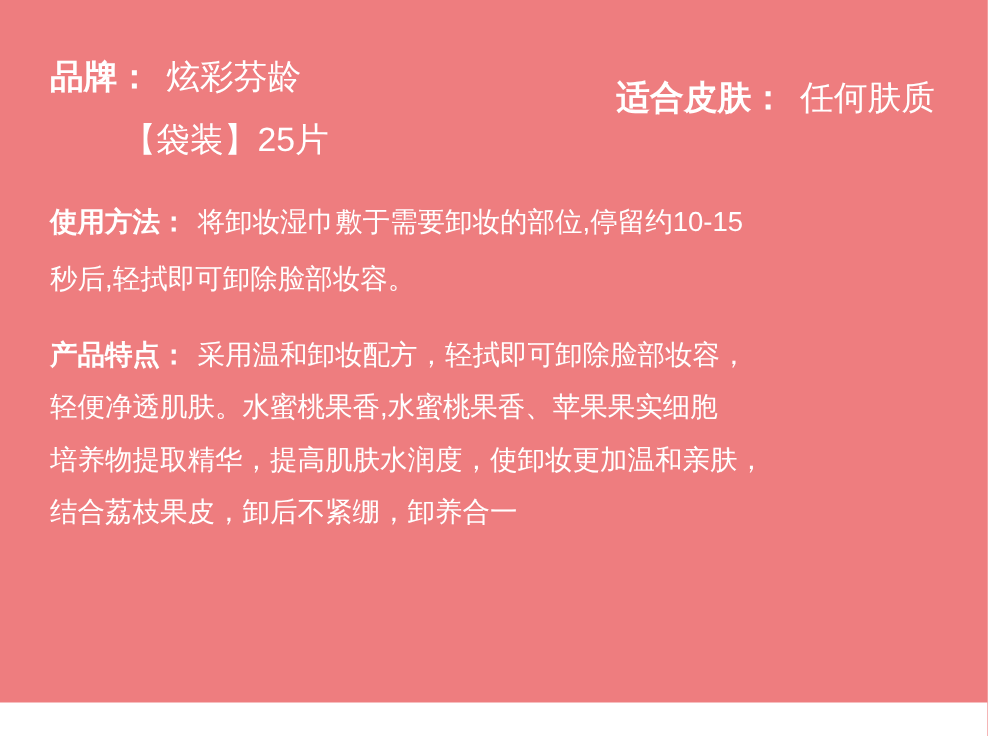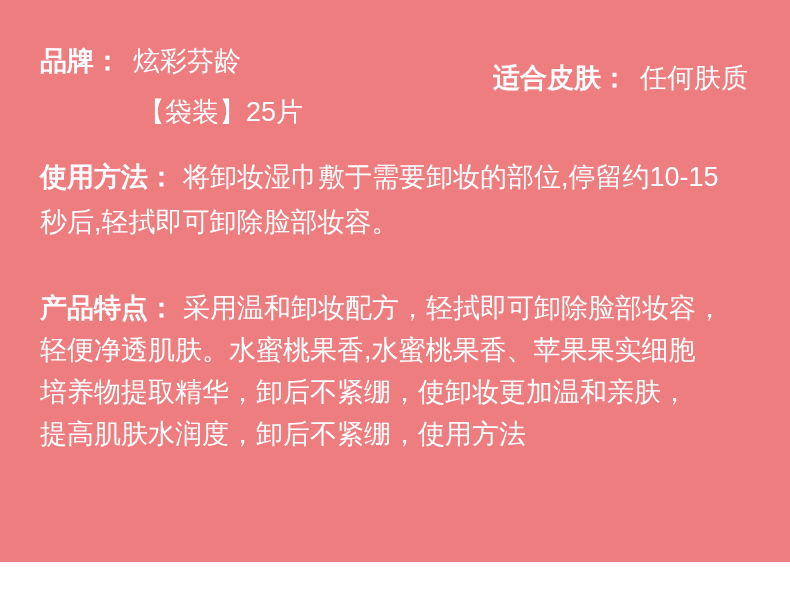--- a/index.html
+++ b/index.html
@@ -29,33 +29,33 @@
     left: 453px;
     top: 17px;
   }
   .label {
     font-weight: 700;
     margin-right: 12px;
   }
   .value {
     font-weight: 400;
   }
-  .indent-value { margin-left: 98px; }
+  .indent-value { margin-left: 58px; }
   .para {
-    font-size: 27px;
+    font-size: 22px;
     font-weight: 400;
   }
   .para .line { white-space: nowrap; }
   .para .label { margin-right: 8px; }
   .usage-para {
     margin-top: 17px;
     line-height: 45px;
   }
   .features-para {
-    margin-top: 42px;
+    margin-top: 18px;
     line-height: 42px;
   }
   .footer-strip {
     position: absolute;
     left: 0; right: 0; bottom: 0;
     height: 27px;
     background: var(--footer, #ffffff);
   }
 </style>
 </head>
@@ -84,20 +84,20 @@
         <span class="label">使用方法：</span><span>将卸妆湿巾敷于需要卸妆的部位,停留约10-15</span>
       </div>
       <div class="line">秒后,轻拭即可卸除脸部妆容。</div>
     </div>
 
     <div class="para features-para">
       <div class="line">
         <span class="label">产品特点：</span><span>采用温和卸妆配方，轻拭即可卸除脸部妆容，</span>
       </div>
       <div class="line">轻便净透肌肤。水蜜桃果香,水蜜桃果香、苹果果实细胞</div>
-      <div class="line">培养物提取精华，卸后不紧绷，使卸妆更加温和亲肤，</div>
-      <div class="line">提高肌肤水润度，卸后不紧绷，使用方法</div>
+      <div class="line">培养物提取精华，提高肌肤水润度，使卸妆更加温和亲肤，</div>
+      <div class="line">结合荔枝果皮，卸后不紧绷，卸养合一</div>
     </div>
 
   </div>
 
   <div class="footer-strip"></div>
 </div>
 
 </body></html>

